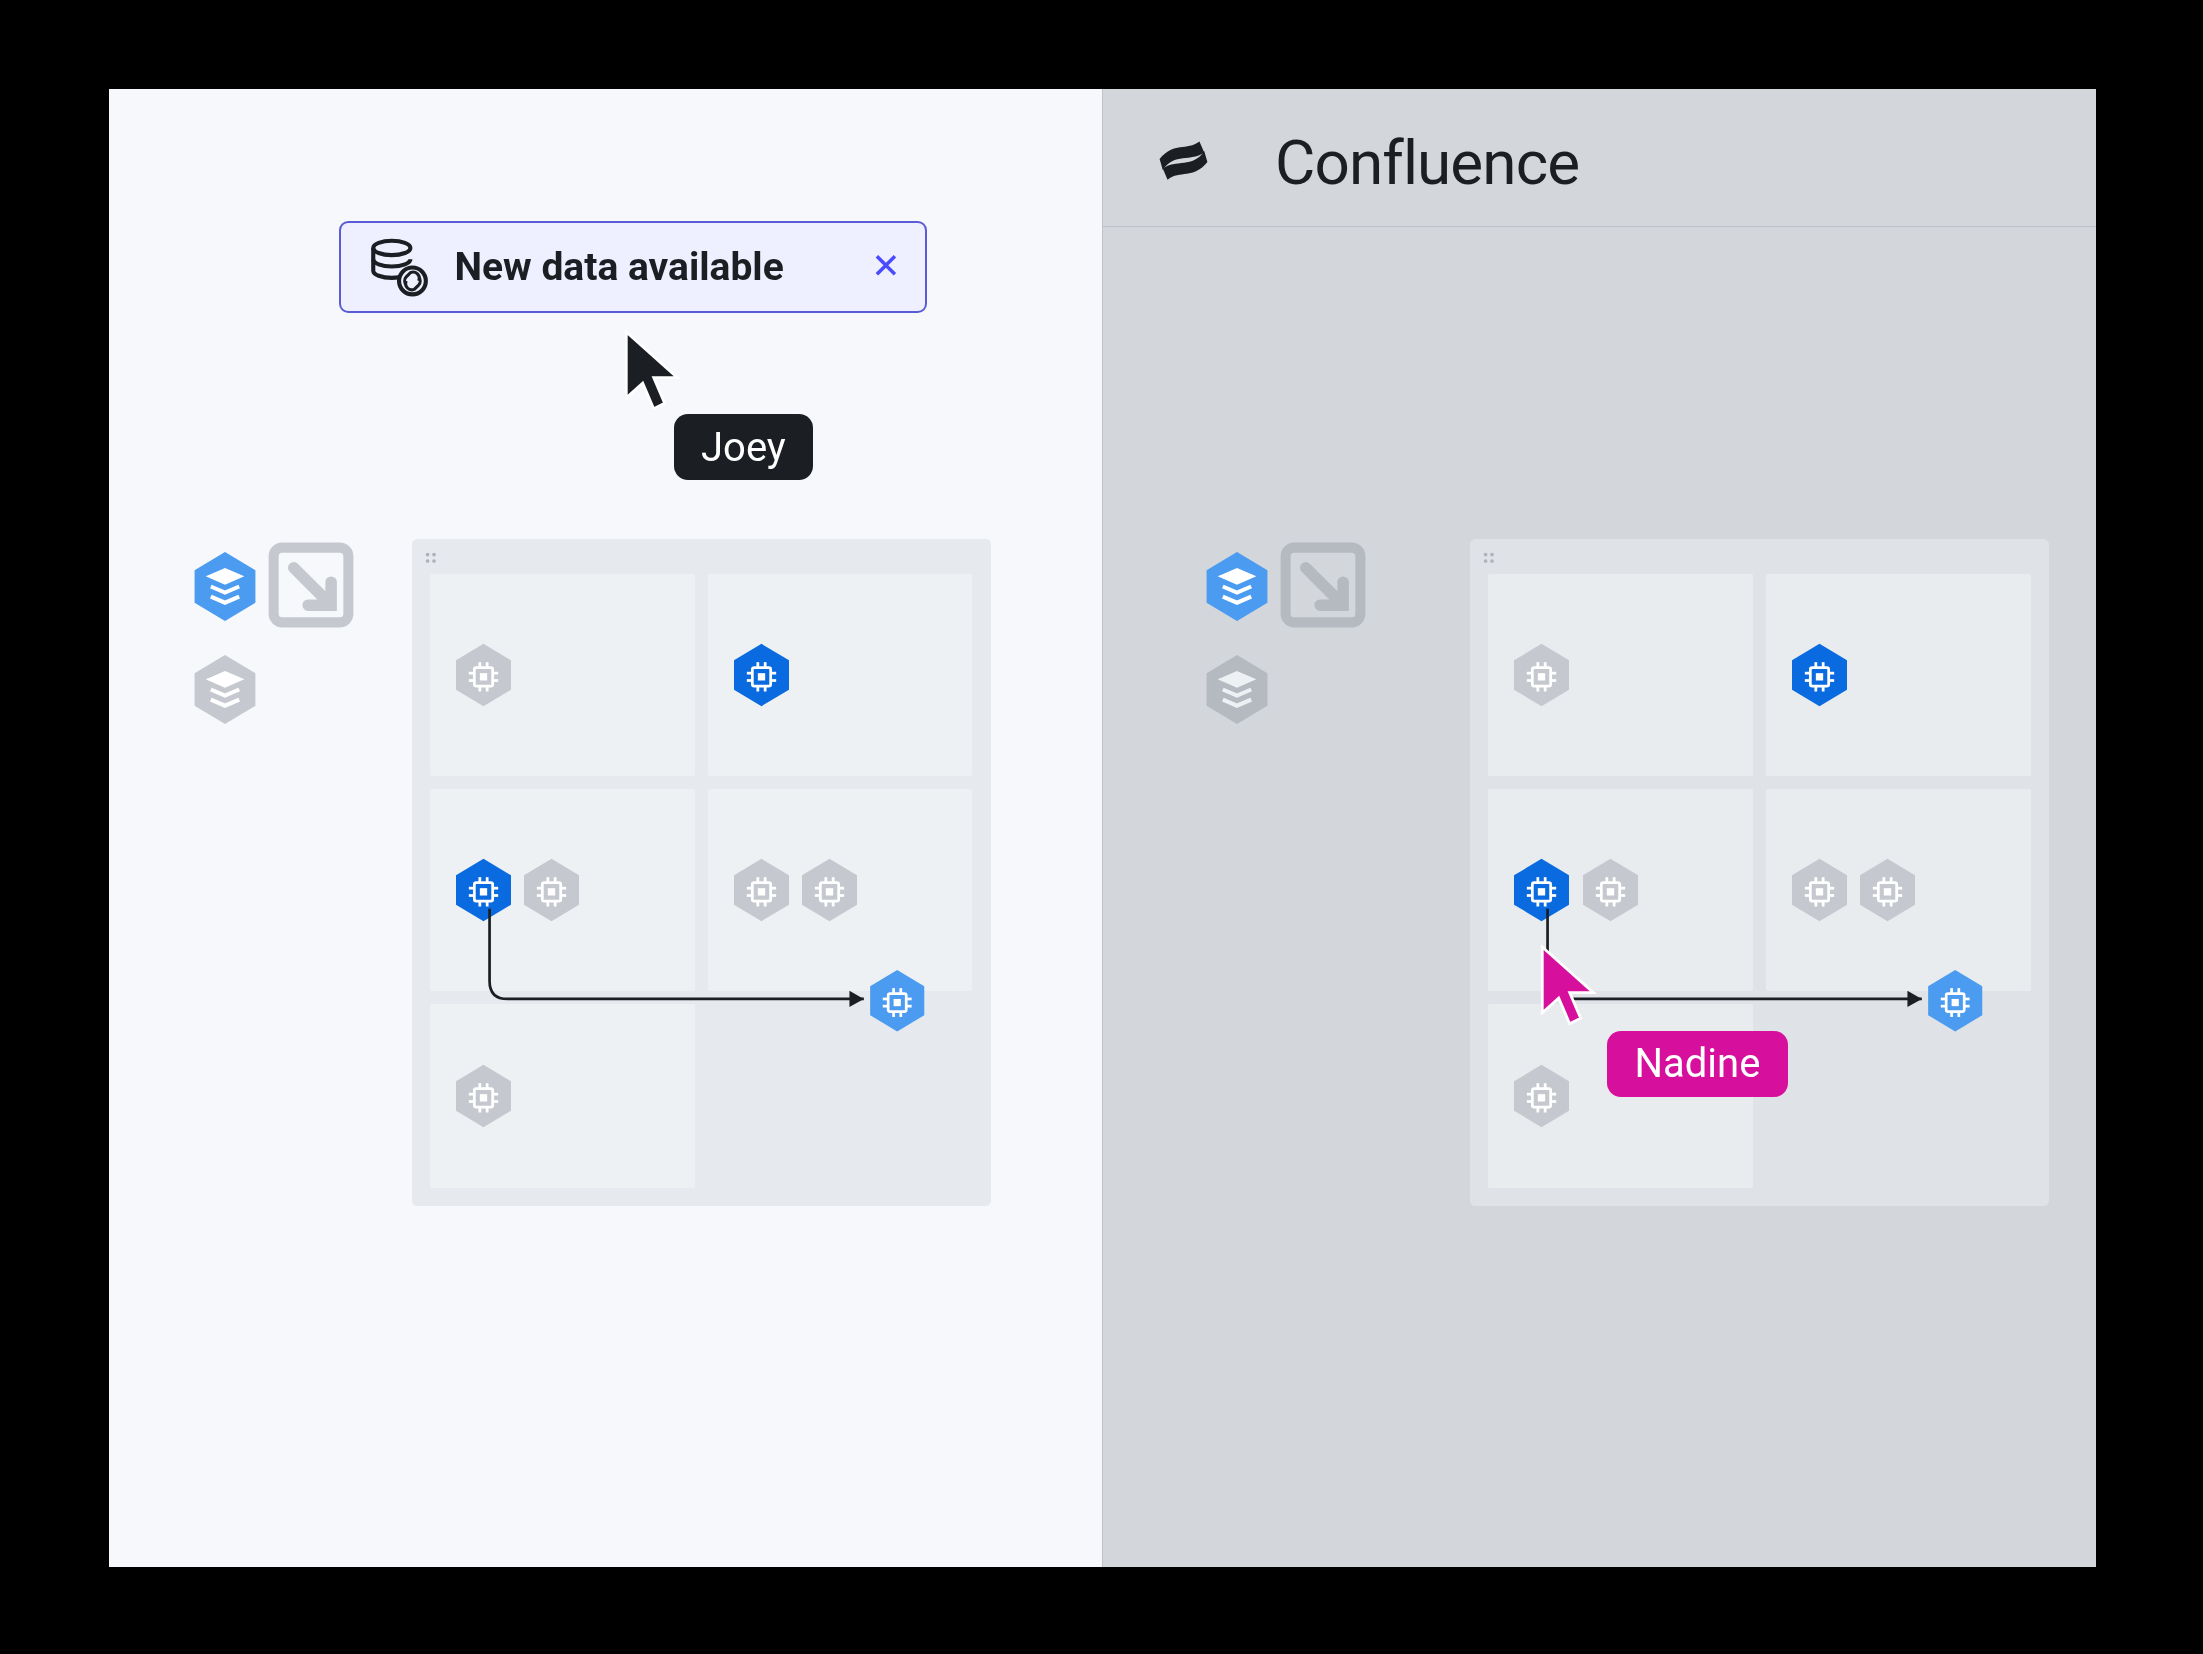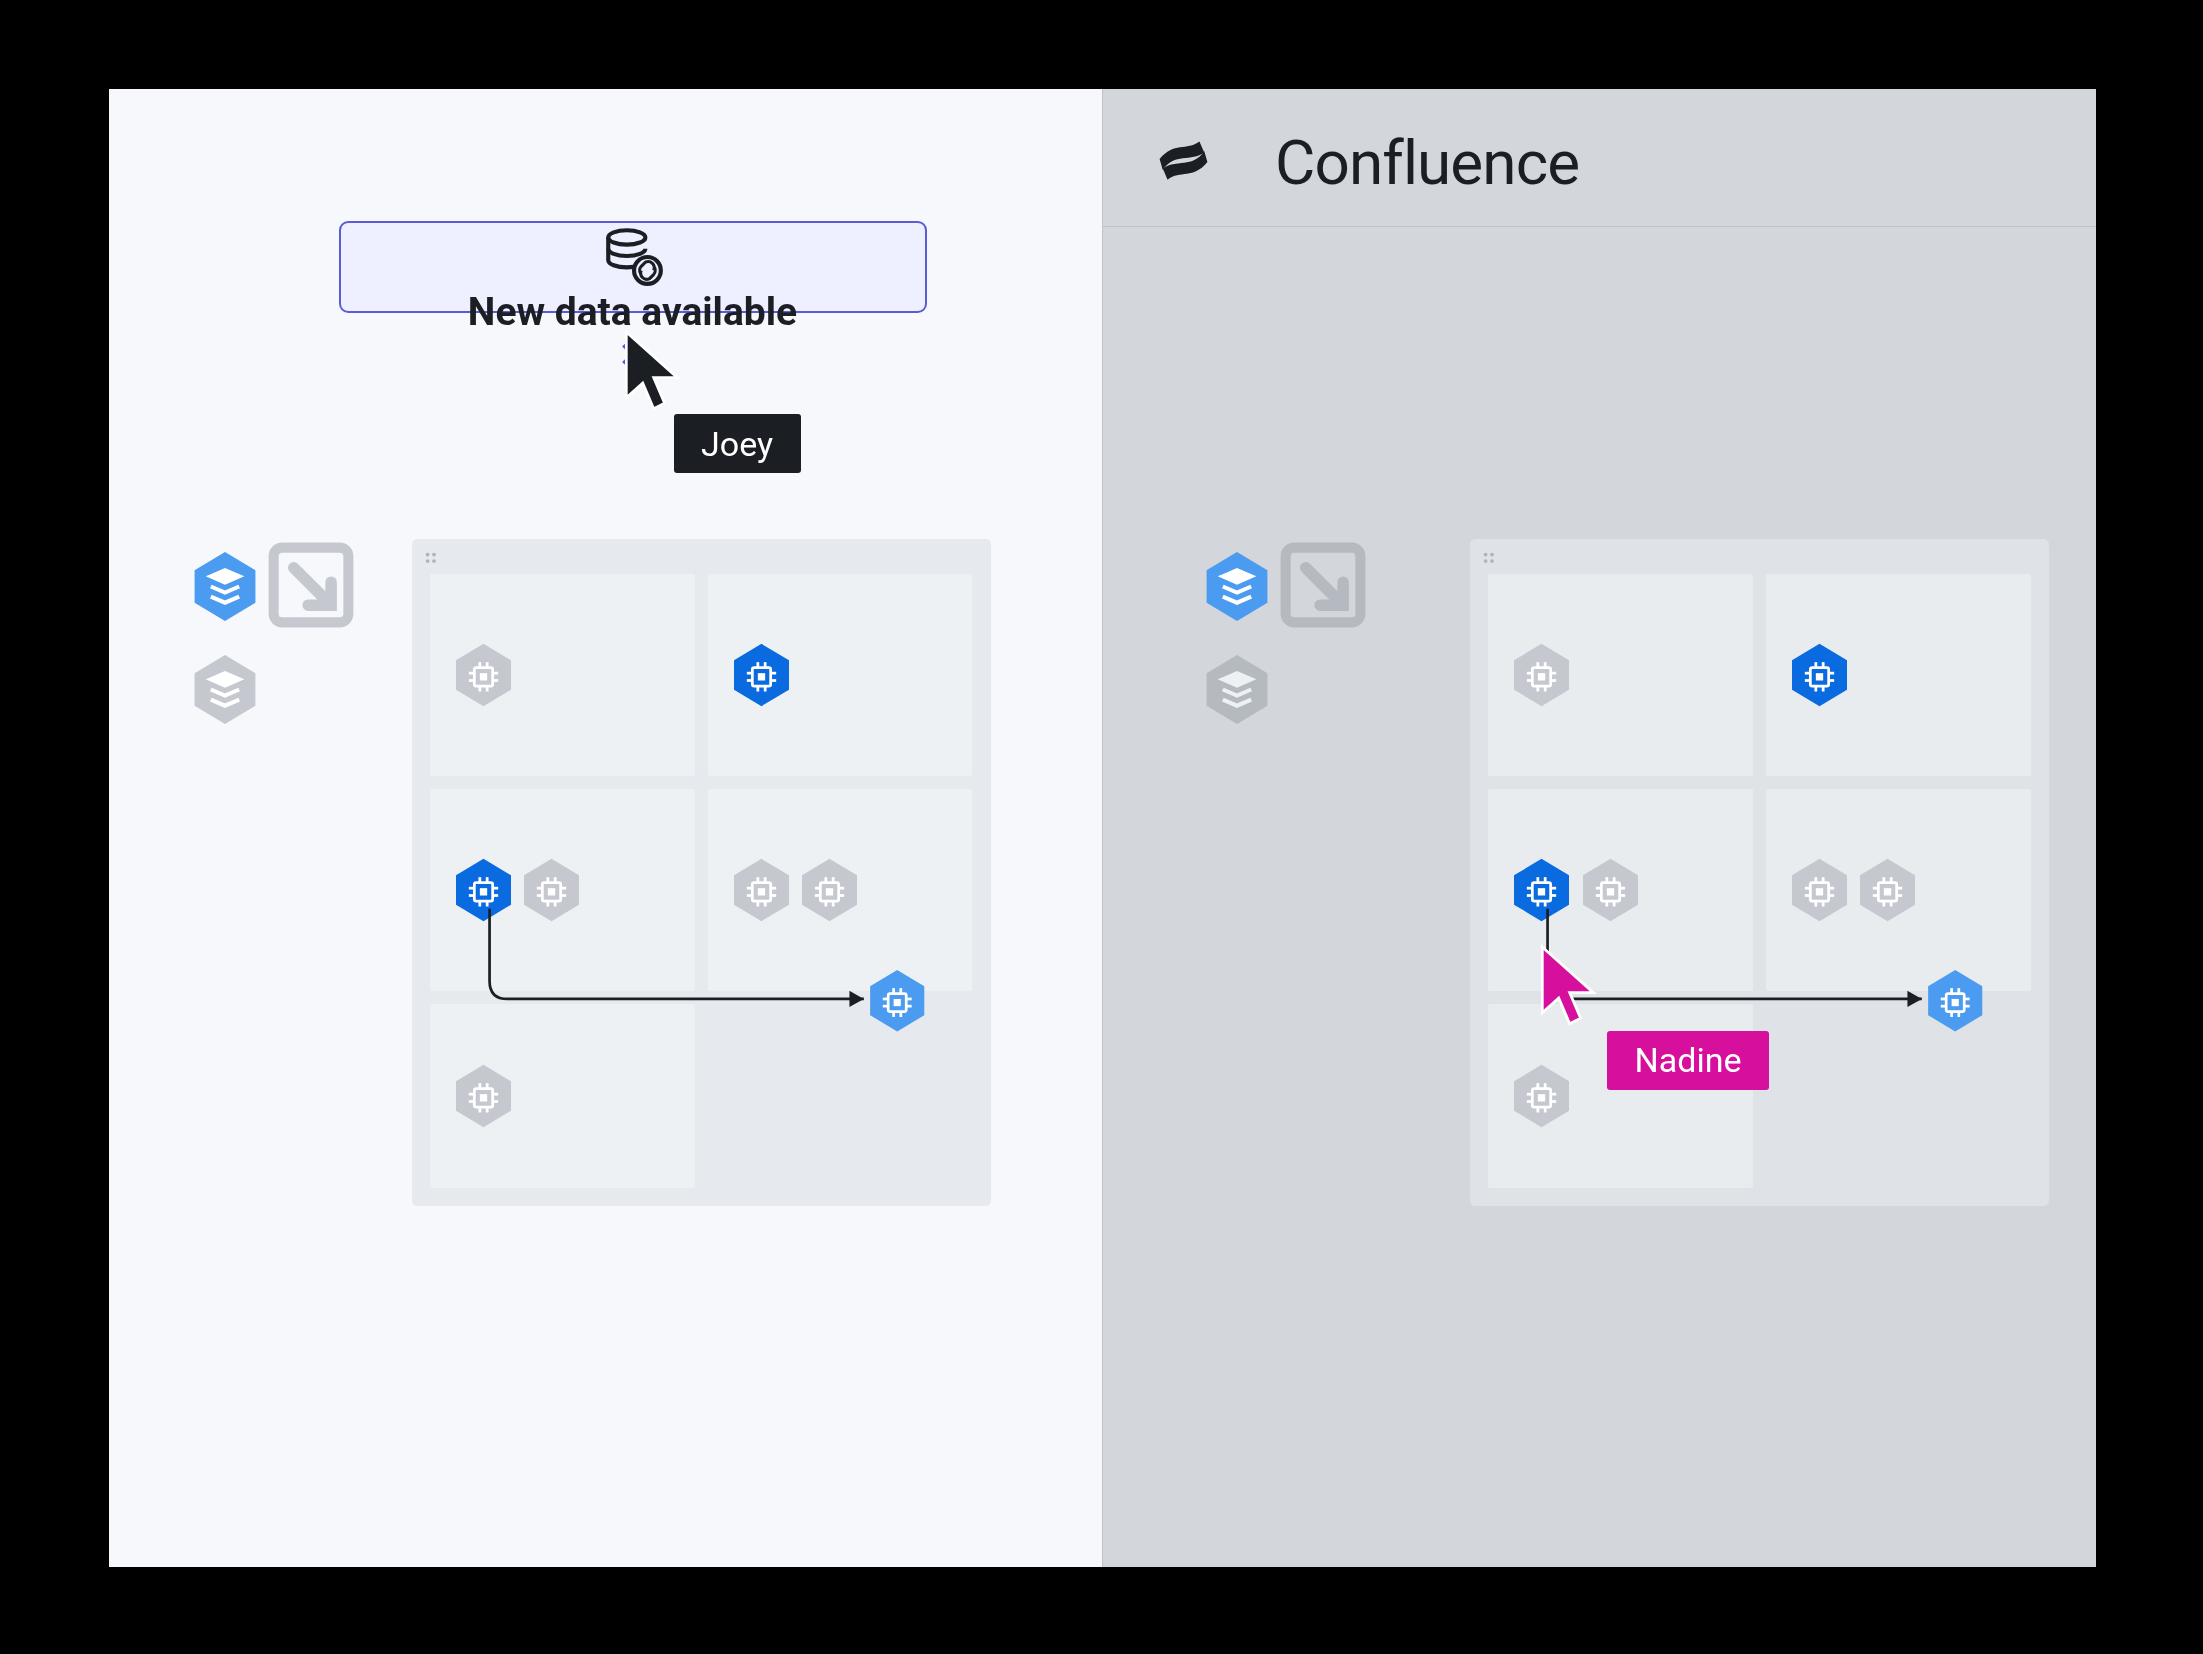--- a/index.html
+++ b/index.html
@@ -52,40 +52,40 @@
     left: 230px;
     top: 132px;
     width: 588px;
     height: 92px;
     background: #eef0ff;
     border: 2.8px solid #5b5bd6;
     border-radius: 9.2px;
     display: flex;
     align-items: center;
     padding: 0 24px;
-    flex-direction: column;
+    gap: 24px;
   }
   .notif-text {
     font-size: 39px;
     font-weight: 700;
     color: #1b1f23;
     flex: 1;
   }
   .notif-close {
     font-size: 35px;
     color: #4a4aff;
     cursor: pointer;
   }
 
   
   .cursor-wrap { position: absolute; }
   .cursor-label {
     padding: 9.2px 27.5px;
-    border-radius: 3px;
-    font-size: 34px;
+    border-radius: 14px;
+    font-size: 40px;
     color: #fff;
     white-space: nowrap;
   }
   .lbl-dark { background: #1b1f23; }
   .lbl-pink { background: #d6109d; }
 
   
   .sidebar-stack {
     position: absolute;
     left: 83px;

